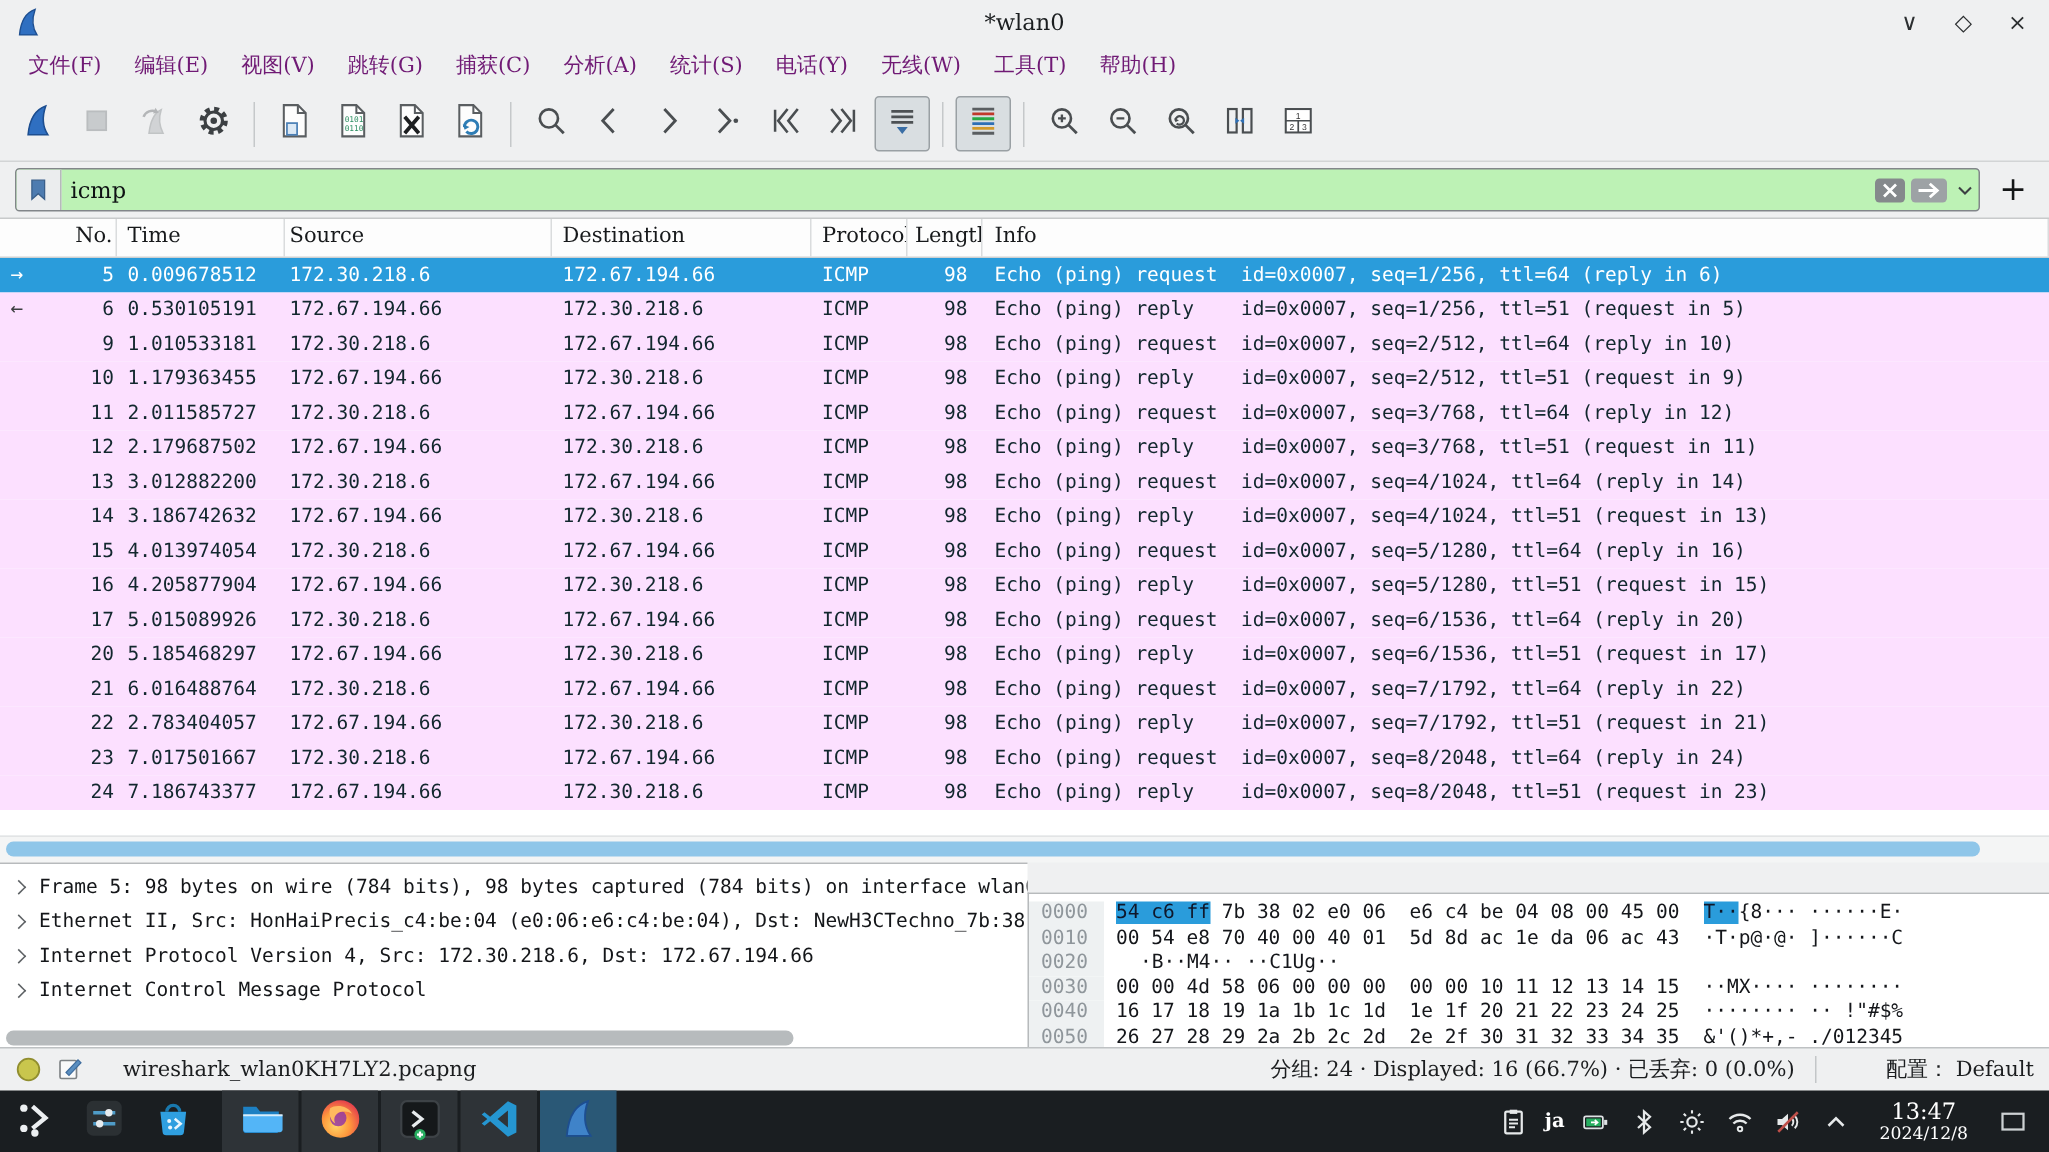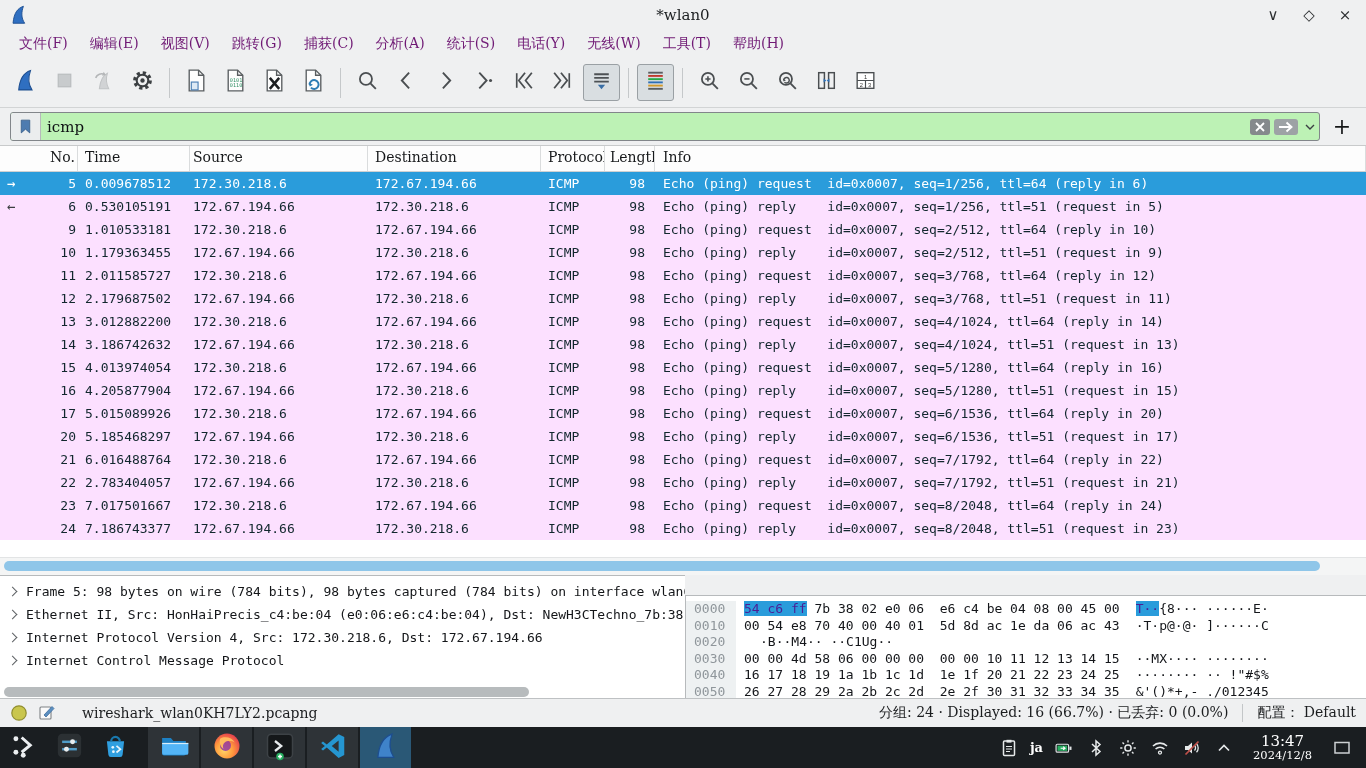--- a/index.html
+++ b/index.html
@@ -68,30 +68,30 @@
   .d-scroll{position:absolute;bottom:4px;left:4px;height:10px;width:525px;border-radius:5px;background:#b7bbbd;}
   
   .hexpane{position:absolute;top:575px;left:685px;right:0;height:123px;background:#fff;
            border-top:1px solid #b7babc;border-left:1px solid #b7babc;border-bottom:3px solid #3daee9;
            box-sizing:border-box;padding-top:5px;overflow:hidden;
            font-family:"DejaVu Sans Mono",monospace;font-size:13px;color:#14161a;margin-top:20px;}
   .hr{height:16.5px;line-height:16.5px;display:flex;white-space:pre;}
   .h-off{color:#8f969b;background:#eef1f2;padding:0 8px;width:34px;margin-right:8px;flex:0 0 auto;}
   .h-hex{white-space:pre;}
   .h-ascii{margin-left:16px;white-space:pre;}
-  .h-hl{background:#2a9cdb;color:#4c1d95;}
+  .h-hl{background:#2a9cdb;color:#0f172a;}
   
   .statusbar{position:absolute;top:698px;left:0;right:0;height:29px;background:#eff0f1;
              border-top:1px solid #bec1c3;display:flex;align-items:center;font-size:14px;color:#1b1d1f;box-sizing:border-box;}
   .sb-icon{margin-left:10px;display:flex;align-items:center;}
   .sb-icon svg{width:18px;height:18px;}
   .sb-file{margin-left:26px;}
   .sb-right{margin-left:auto;display:flex;align-items:center;}
   .sb-sep{width:1px;height:18px;background:#c3c6c8;margin:0 14px;}
-  .sb-profile{margin-right:10px;}
+  .sb-profile{margin-right:10px;margin-left:32px;}
   
   .taskbar{position:absolute;top:727px;left:0;right:0;height:41px;background:#1a1e21;display:flex;align-items:center;}
   .tk-launch{width:46px;height:41px;display:flex;align-items:center;justify-content:center;}
   .tk-launch svg{width:27px;height:27px;}
   .tk-apps{display:flex;height:41px;margin-left:10px;}
   .task-tile{width:51px;height:41px;display:flex;align-items:center;justify-content:center;
              background:#2e3337;margin-right:2px;}
   .task-tile svg{width:30px;height:30px;}
   .task-tile.active{background:#2a5876;}
   .tray{margin-left:auto;display:flex;align-items:center;gap:10px;padding-right:8px;}

